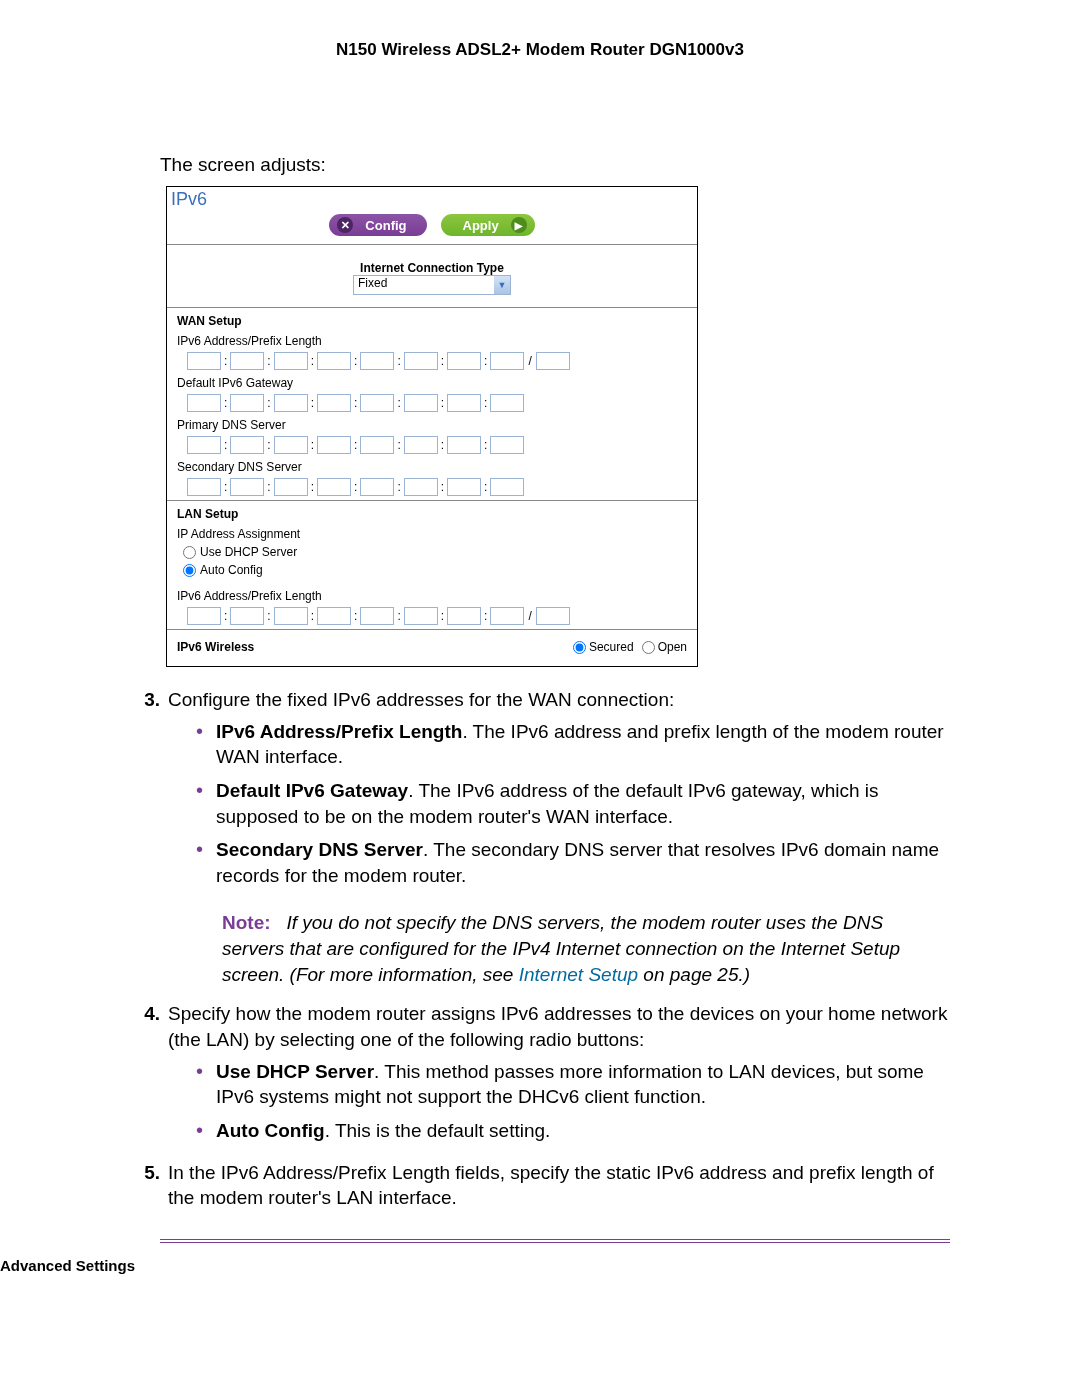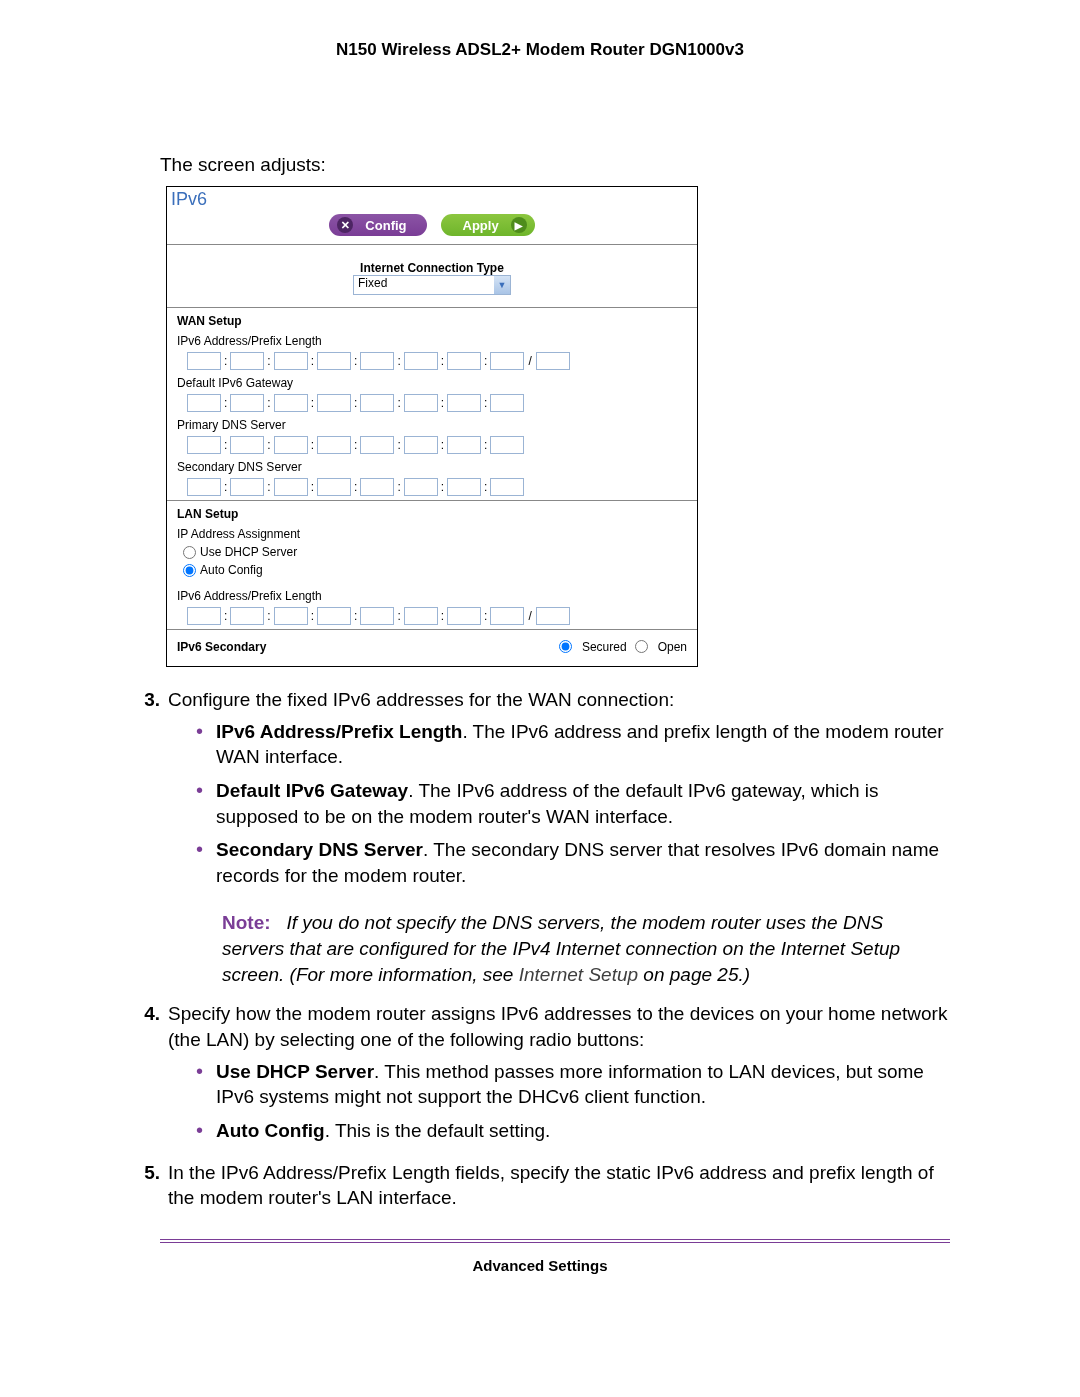--- a/index.html
+++ b/index.html
@@ -164,21 +164,21 @@
     display: flex;
     justify-content: space-between;
     align-items: center;
     padding: 6px 0 2px;
   }
   .filter-opts {
     display: flex;
     gap: 8px;
     font-size: 12px;
   }
-  .filter-opts label { display: inline-flex; align-items: flex-start; gap: 10px; }
+  .filter-opts label { display: inline-flex; align-items: center; gap: 3px; }
   .filter-opts input { margin: 0; }
 
   
   ol.plist {
     list-style: none;
     padding: 0;
     margin: 0;
     font-size: 19px;
     line-height: 1.35;
   }
@@ -216,32 +216,31 @@
     margin: 14px 0 14px 62px;
     font-size: 19px;
     font-style: italic;
     line-height: 1.35;
   }
   .note-block .note-label {
     font-weight: bold;
     font-style: normal;
     color: #7a3d96;
   }
-  .link { color: #404040; font-style: italic; }
+  .link { color: #0369a1; font-style: italic; }
 
   .footer-rule {
     border-top: 1px solid #7a3d96;
     margin: 28px 130px 0 160px;
   }
   .footer-rule2 {
     border-top: 1px solid #7a3d96;
     margin-top: 2px;
   }
   .footer {
-    text-align: center;
     margin-top: 14px;
   }
   .footer .ftitle { font-weight: bold; font-size: 15px; }
   .footer .fpage { color: #7a3d96; font-weight: bold; font-size: 15px; margin-top: 6px; }
 </style>
 </head>
 <body>
 
 <div class="page">
   <div class="doc-header">N150 Wireless ADSL2+ Modem Router DGN1000v3</div>
@@ -380,21 +379,21 @@
             <span class="colon">:</span>
           <input style="">
             <span class="colon">:</span>
           <input style="">
           <span class="slash">/</span>
           <input style="">
         </div>
 
         <div class="hr"></div>
         <div class="filter-row">
-          <span class="shot-label-bold">IPv6 Secondary</span>
+          <span class="shot-label-bold">IPv6 Wireless</span>
           <span class="filter-opts">
             <label>
                 <input type="radio" name="filt" checked="" style="">
                 <span>Secured</span>
               </label>
             <label>
                 <input type="radio" name="filt" style="">
                 <span>Open</span>
               </label>
           </span>

